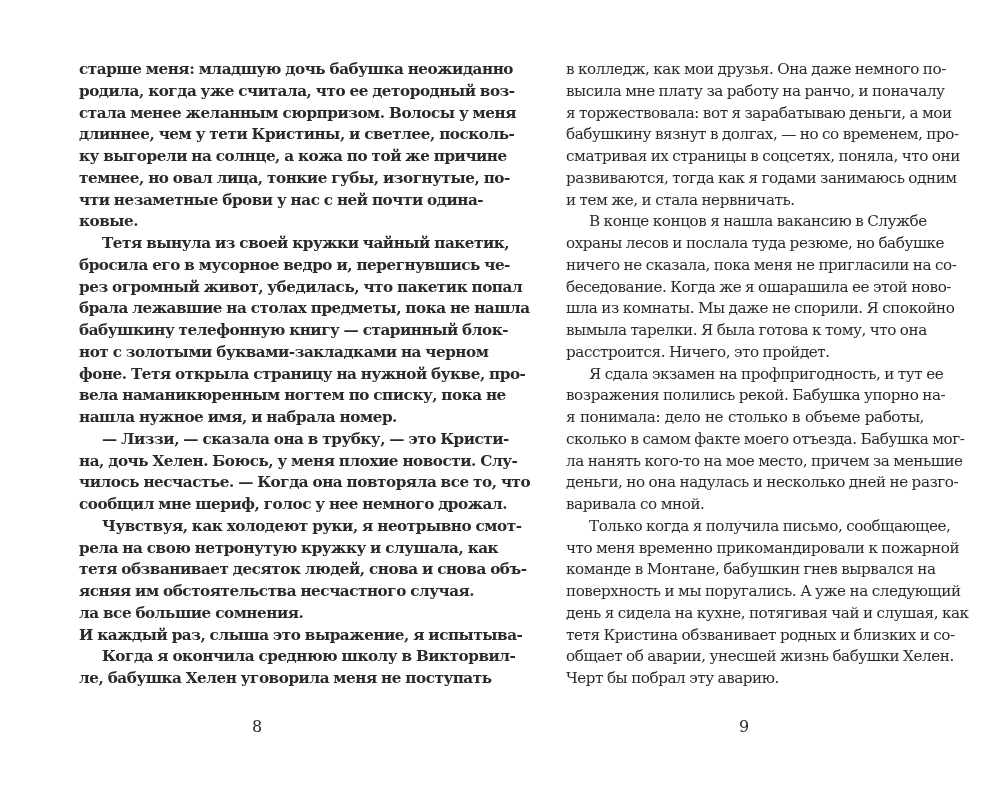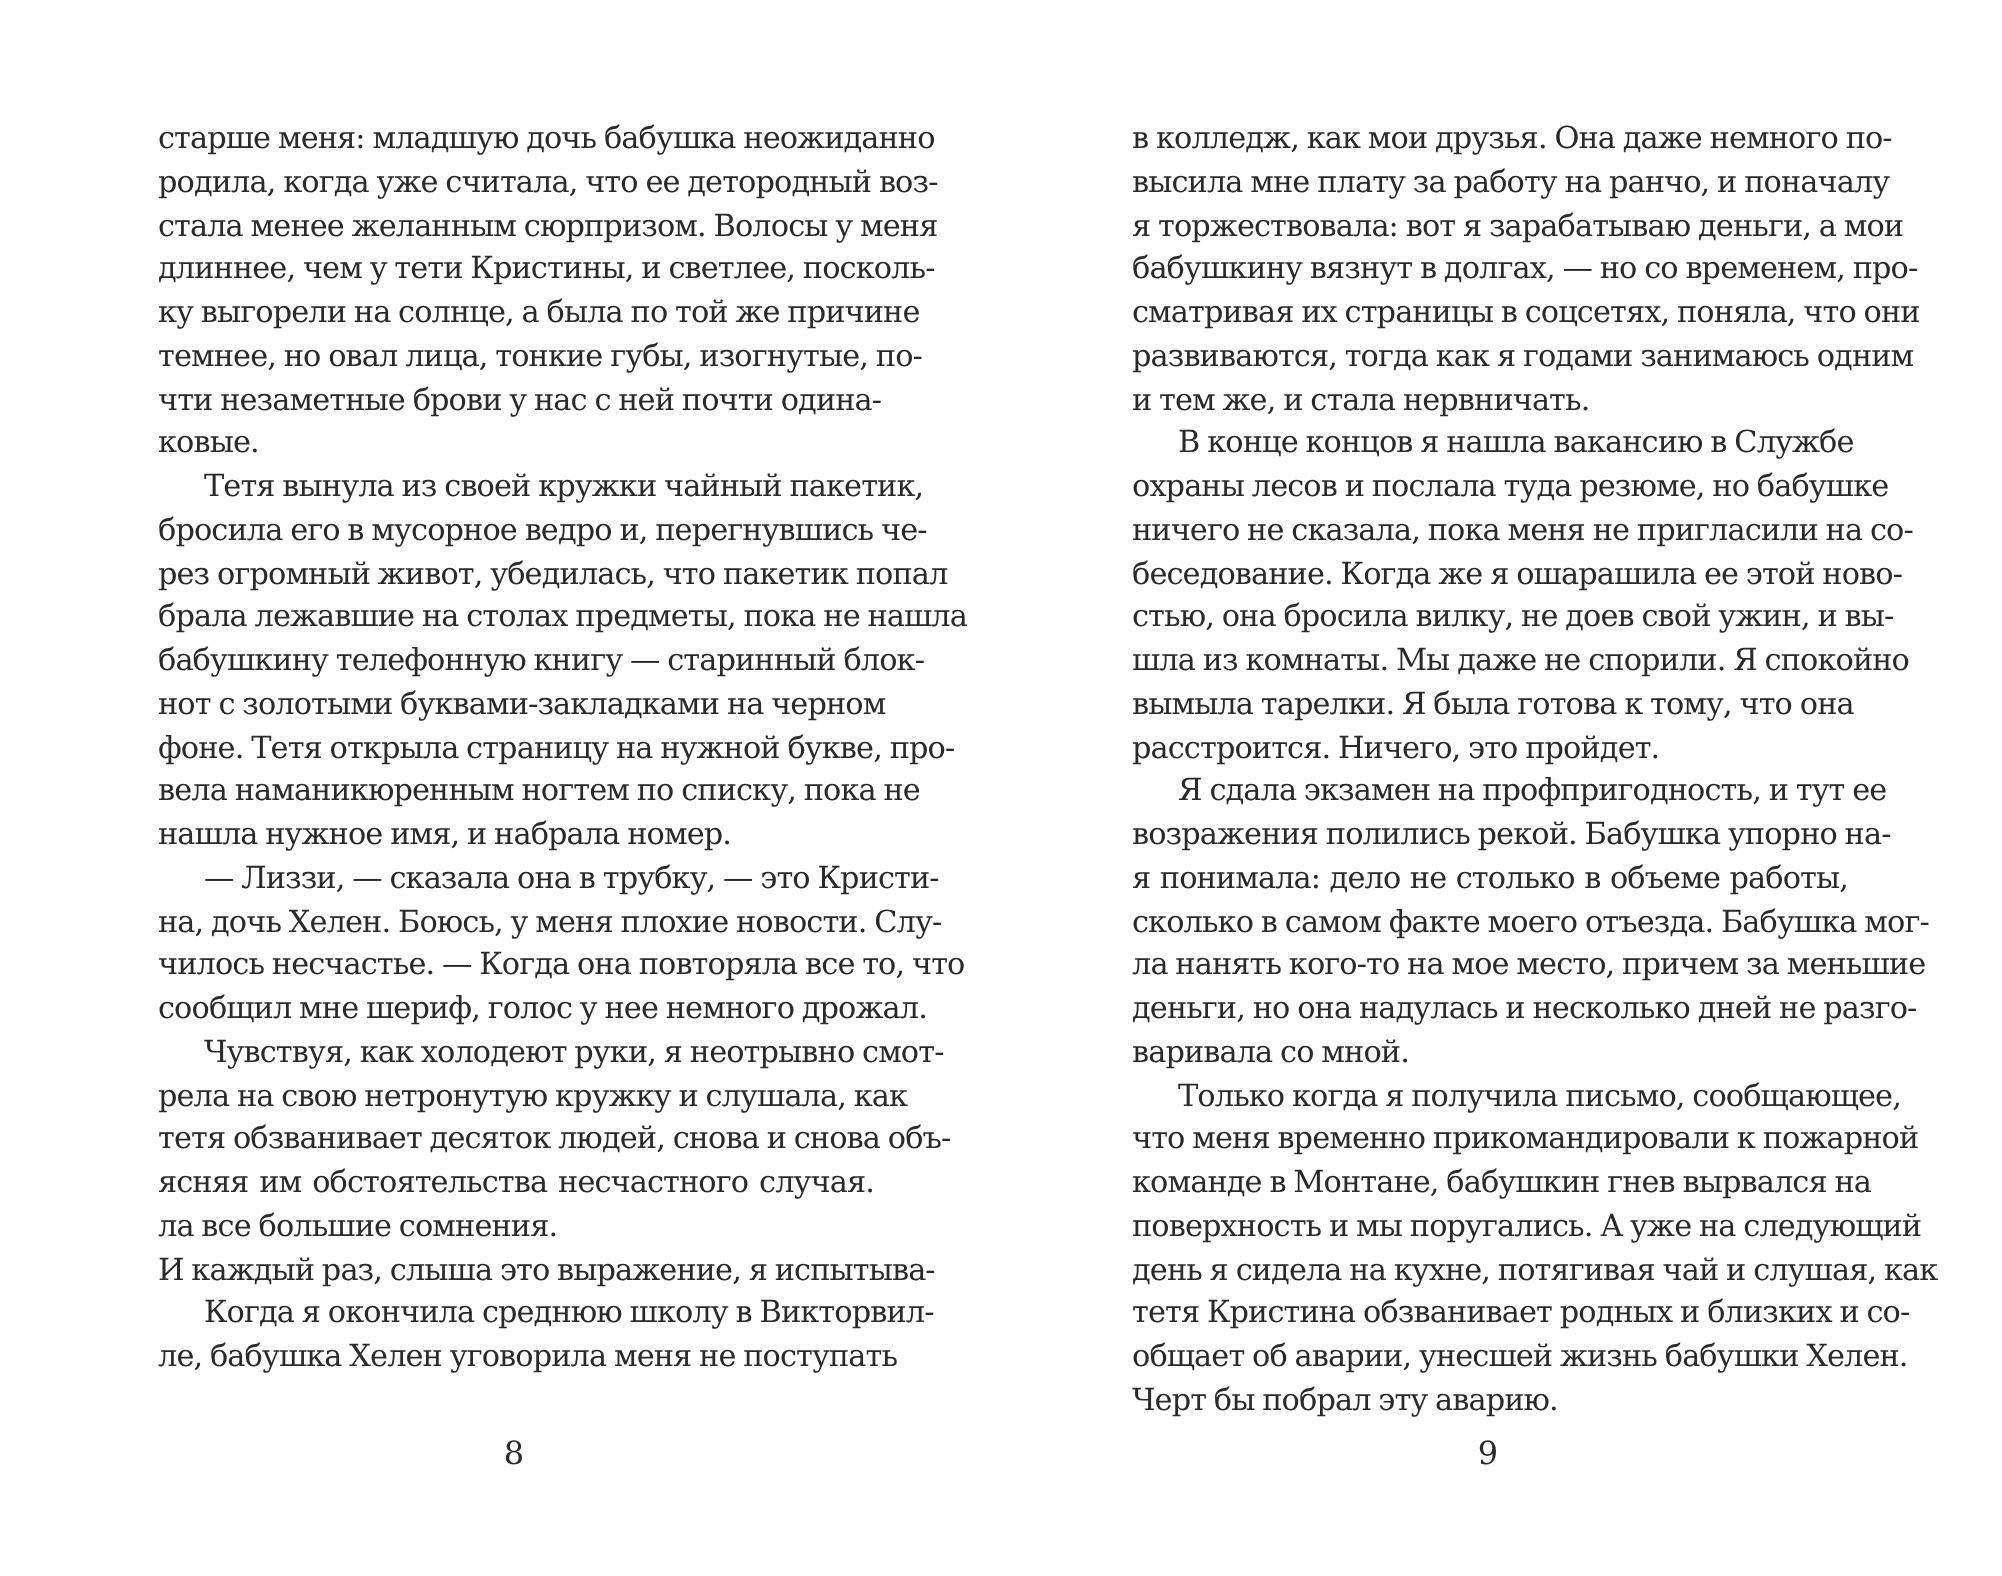--- a/index.html
+++ b/index.html
@@ -13,21 +13,21 @@
       position: relative;
       overflow: hidden;
       font-family: "DejaVu Serif", "Liberation Serif", serif;
       color: #2a2a2a;
     }
     .page {
       position: absolute;
       top: 59px;
       width: 358px;
     }
-    .page.left { left: 79px; }
+    .page.left { left: 79px; font-weight: bold; }
     .page.right { left: 566px; }
     .line {
       display: block;
       height: 21.75px;
       line-height: 21.75px;
       font-size: 15.2px;
       letter-spacing: -0.45px;
       word-spacing: -0.5px;
       white-space: nowrap;
       text-align: justify;
@@ -53,21 +53,21 @@
     .page-number.right { left: 724px; }
   </style>
 </head>
 <body>
 
 <div class="page left" id="left-page">
     <span class="line">старше меня: младшую дочь бабушка неожиданно</span>
     <span class="line">родила, когда уже считала, что ее детородный воз-</span>
     <span class="line">стала менее желанным сюрпризом. Волосы у меня</span>
     <span class="line">длиннее, чем у тети Кристины, и светлее, посколь-</span>
-    <span class="line">ку выгорели на солнце, а была по той же причине</span>
+    <span class="line">ку выгорели на солнце, а кожа по той же причине</span>
     <span class="line">темнее, но овал лица, тонкие губы, изогнутые, по-</span>
     <span class="line">чти незаметные брови у нас с ней почти одина-</span>
     <span class="line last">ковые.</span>
     <span class="line indent">Тетя вынула из своей кружки чайный пакетик,</span>
     <span class="line">бросила его в мусорное ведро и, перегнувшись че-</span>
     <span class="line">рез огромный живот, убедилась, что пакетик попал</span>
     <span class="line">брала лежавшие на столах предметы, пока не нашла</span>
     <span class="line">бабушкину телефонную книгу — старинный блок-</span>
     <span class="line">нот с золотыми буквами-закладками на черном</span>
     <span class="line">фоне. Тетя открыла страницу на нужной букве, про-</span>
@@ -93,21 +93,20 @@
     <span class="line">высила мне плату за работу на ранчо, и поначалу</span>
     <span class="line">я торжествовала: вот я зарабатываю деньги, а мои</span>
     <span class="line">бабушкину вязнут в долгах, — но со временем, про-</span>
     <span class="line">сматривая их страницы в соцсетях, поняла, что они</span>
     <span class="line">развиваются, тогда как я годами занимаюсь одним</span>
     <span class="line last">и тем же, и стала нервничать.</span>
     <span class="line indent">В конце концов я нашла вакансию в Службе</span>
     <span class="line">охраны лесов и послала туда резюме, но бабушке</span>
     <span class="line">ничего не сказала, пока меня не пригласили на со-</span>
     <span class="line">беседование. Когда же я ошарашила ее этой ново-</span>
-    <span class="line">стью, она бросила вилку, не доев свой ужин, и вы-</span>
     <span class="line">шла из комнаты. Мы даже не спорили. Я спокойно</span>
     <span class="line">вымыла тарелки. Я была готова к тому, что она</span>
     <span class="line last">расстроится. Ничего, это пройдет.</span>
     <span class="line indent">Я сдала экзамен на профпригодность, и тут ее</span>
     <span class="line">возражения полились рекой. Бабушка упорно на-</span>
     <span class="line">я понимала: дело не столько в объеме работы,</span>
     <span class="line">сколько в самом факте моего отъезда. Бабушка мог-</span>
     <span class="line">ла нанять кого-то на мое место, причем за меньшие</span>
     <span class="line">деньги, но она надулась и несколько дней не разго-</span>
     <span class="line last">варивала со мной.</span>

